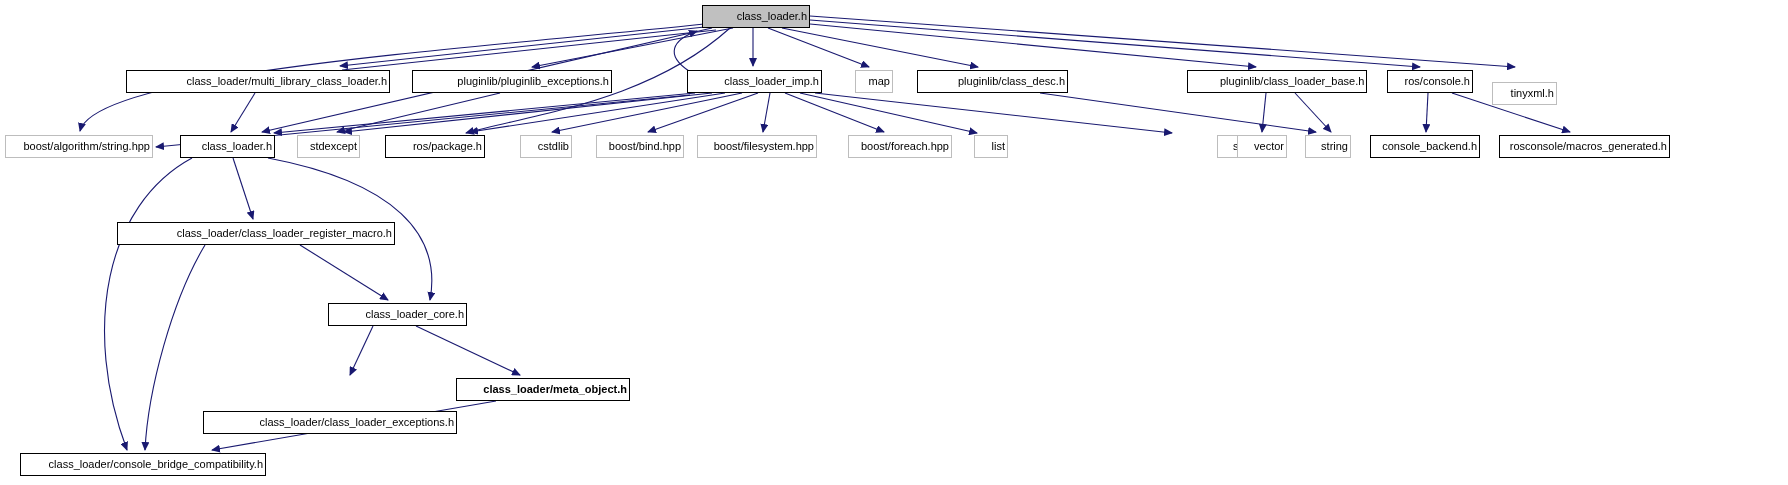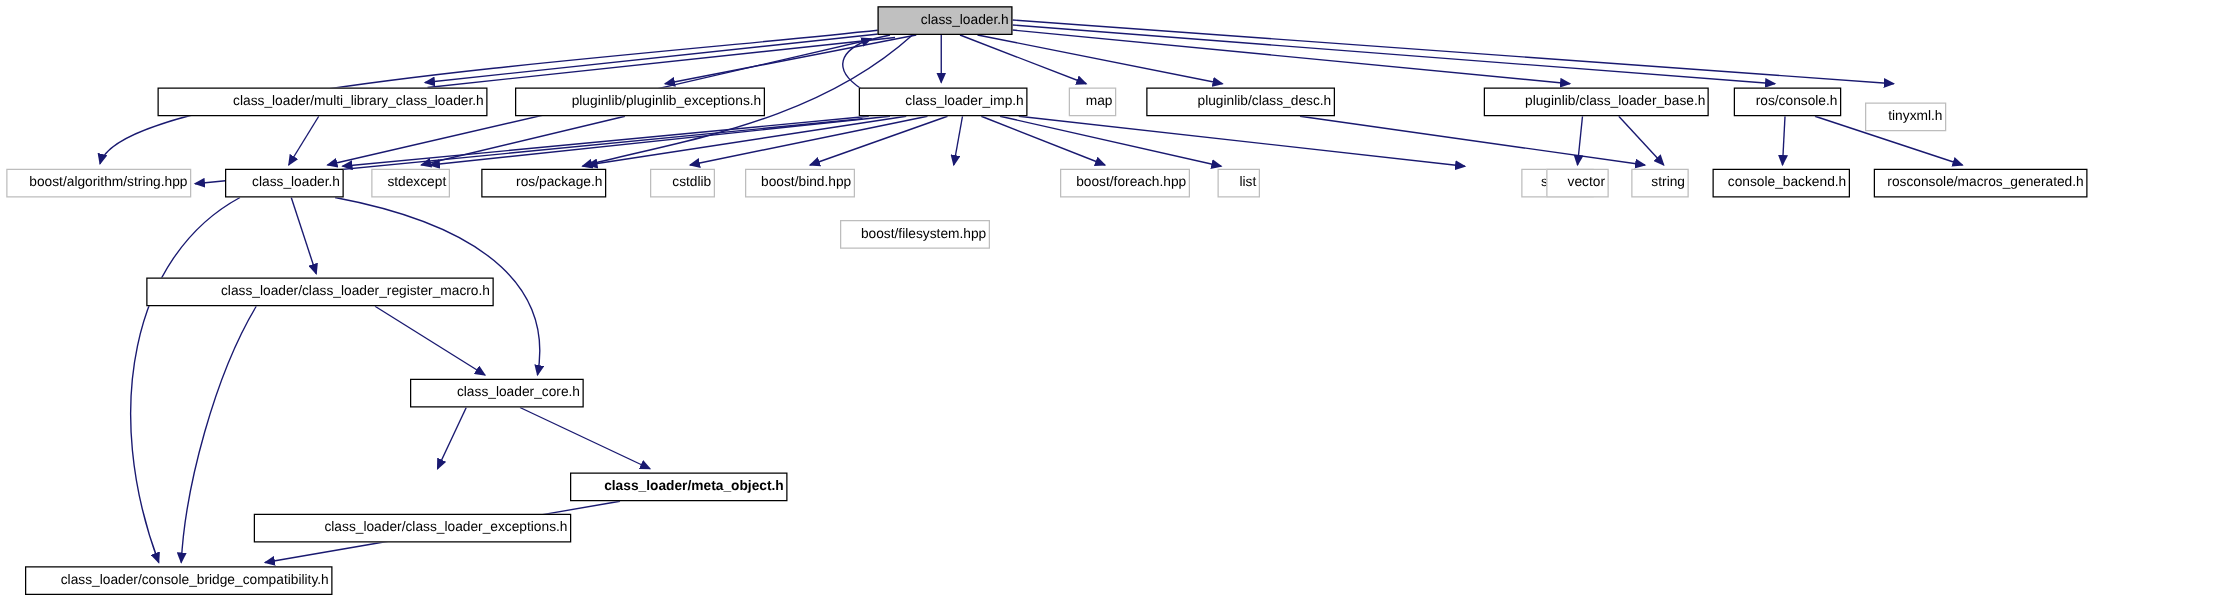--- a/index.html
+++ b/index.html
@@ -74,21 +74,21 @@
       <div class="node internal" style="left: 917px; top: 70px; min-width: 151px;">pluginlib/class_desc.h</div>
       <div class="node internal" style="left: 1187px; top: 70px; min-width: 166px; padding-left: 32px;">pluginlib/class_loader_base.h</div>
       <div class="node internal" style="left: 1387px; top: 70px; min-width: 86px;">ros/console.h</div>
       <div class="node external" style="left: 1492px; top: 70px; min-width: 65px; margin-top: 12px;">tinyxml.h</div>
       <div class="node external" style="left: 5px; top: 135px; min-width: 148px;">boost/algorithm/string.hpp</div>
       <div class="node internal" style="left: 180px; top: 135px; min-width: 95px;">class_loader.h</div>
       <div class="node external" style="left: 297px; top: 135px; min-width: 63px;">stdexcept</div>
       <div class="node internal" style="left: 385px; top: 135px; min-width: 100px; padding-left: 16px;">ros/package.h</div>
       <div class="node external" style="left: 520px; top: 135px; min-width: 52px;">cstdlib</div>
       <div class="node external" style="left: 596px; top: 135px; min-width: 88px;">boost/bind.hpp</div>
-      <div class="node external" style="left: 672px; top: 135px; min-width: 120px; margin-top: 41px;">boost/filesystem.hpp</div>
+      <div class="node external" style="left: 697px; top: 135px; min-width: 120px;">boost/filesystem.hpp</div>
       <div class="node external" style="left: 848px; top: 135px; min-width: 104px;">boost/foreach.hpp</div>
       <div class="node external" style="left: 974px; top: 135px; min-width: 34px;">list</div>
       <div class="node external" style="left: 1217px; top: 135px; min-width: 58px;">sstream</div>
       <div class="node external" style="left: 1237px; top: 135px; min-width: 50px;">vector</div>
       <div class="node external" style="left: 1305px; top: 135px; min-width: 46px;">string</div>
       <div class="node internal" style="left: 1370px; top: 135px; min-width: 110px;">console_backend.h</div>
       <div class="node internal" style="left: 1499px; top: 135px; min-width: 171px;">rosconsole/macros_generated.h</div>
       <div class="node internal" style="left: 117px; top: 222px; min-width: 278px;">class_loader/class_loader_register_macro.h</div>
       <div class="node internal" style="left: 328px; top: 303px; min-width: 139px;">class_loader_core.h</div>
       <div class="node internal" style="left: 203px; top: 378px; min-width: 254px; margin-top: 33px;">class_loader/class_loader_exceptions.h</div>

